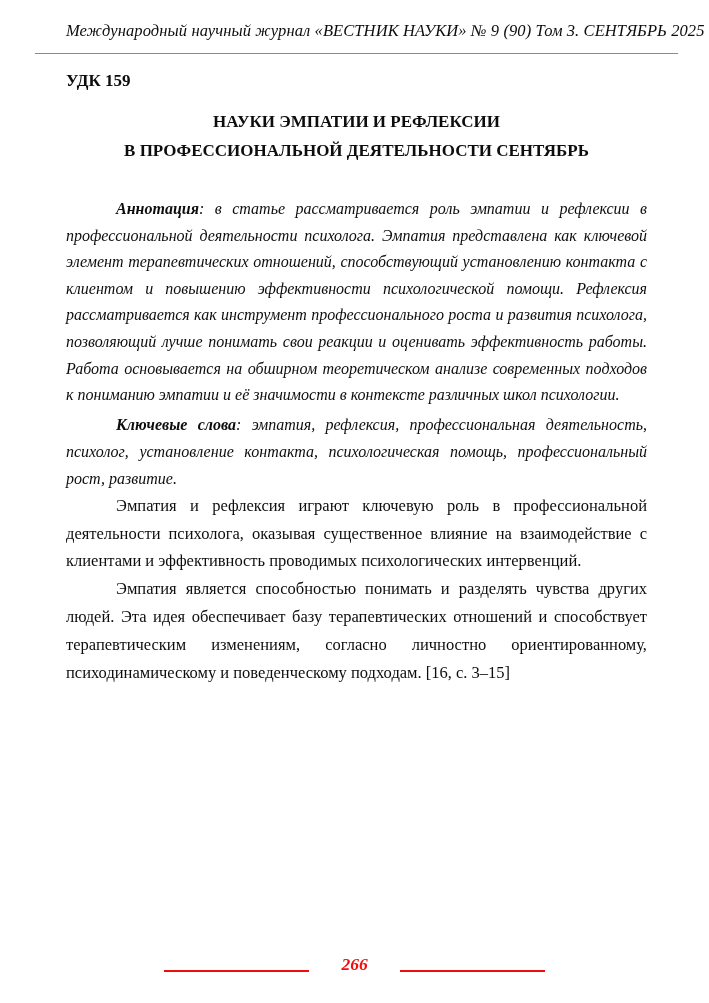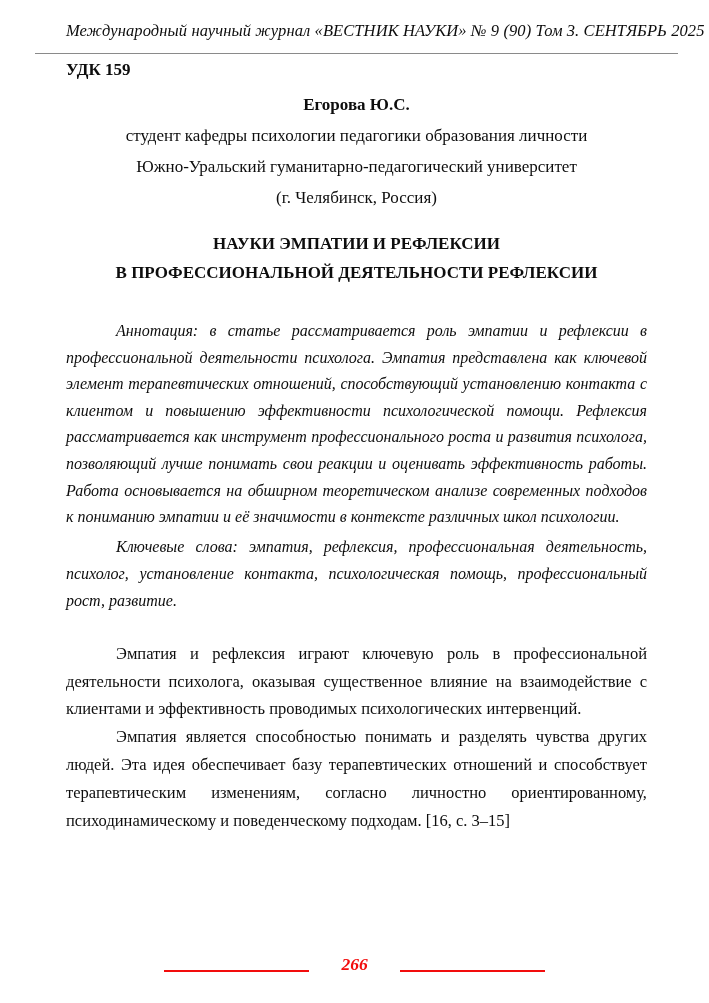--- a/index.html
+++ b/index.html
@@ -24,21 +24,21 @@
     text-align: center;
     white-space: nowrap;
     letter-spacing: 0.1px;
   }
   .header-rule {
     border: none;
     border-top: 1.5px solid #8a8a8a;
     margin: 12px -31px 0 -31px;
   }
   .udc {
-    margin-top: 6px;
+    margin-top: 17px;
     font-weight: bold;
     font-size: 17px;
   }
   .author-block {
     margin-top: 9px;
     text-align: center;
     font-size: 17px;
     line-height: 31px;
   }
   .author-name { font-weight: bold; }
@@ -58,22 +58,22 @@
     text-indent: 50px;
   }
   .keywords {
     margin: 2px 0 0 0;
     font-style: italic;
     font-size: 16px;
     line-height: 27px;
     text-align: justify;
     text-indent: 50px;
   }
-  .bold-italic-label { font-weight: normal; }
-  .body-text { margin-top: 26px; }
+  .bold-italic-label { font-weight: bold; }
+  .body-text { }
   .body-text p {
     margin: 0;
     font-size: 16.5px;
     line-height: 27.8px;
     text-align: justify;
     text-indent: 50px;
   }
   .footer {
     position: absolute;
     top: 953px;
@@ -102,30 +102,24 @@
 <body>
 
 <div class="page">
 
   <div class="journal-header">Международный научный журнал «ВЕСТНИК НАУКИ» № 9 (90) Том 3. СЕНТЯБРЬ 2025 г.</div>
 
   <hr class="header-rule">
 
   <div class="udc">УДК 159</div>
 
-  <div class="author-block">
-    <div class="author-name">Егорова Ю.С.</div>
-    <div>студент кафедры психологии педагогики образования личности</div>
-    <div>Южно-Уральский гуманитарно-педагогический университет</div>
-    <div>(г. Челябинск, Россия)</div>
-  </div>
 
   <div class="article-title">
     <div>НАУКИ ЭМПАТИИ И РЕФЛЕКСИИ</div>
-    <div>В ПРОФЕССИОНАЛЬНОЙ ДЕЯТЕЛЬНОСТИ РЕФЛЕКСИИ</div>
+    <div>В ПРОФЕССИОНАЛЬНОЙ ДЕЯТЕЛЬНОСТИ СЕНТЯБРЬ</div>
   </div>
 
   <p class="abstract"><span class="bold-italic-label">Аннотация</span><span>: в статье рассматривается роль эмпатии и рефлексии в профессиональной деятельности психолога. Эмпатия представлена как ключевой элемент терапевтических отношений, способствующий установлению контакта с клиентом и повышению эффективности психологической помощи. Рефлексия рассматривается как инструмент профессионального роста и развития психолога, позволяющий лучше понимать свои реакции и оценивать эффективность работы. Работа основывается на обширном теоретическом анализе современных подходов к пониманию эмпатии и её значимости в контексте различных школ психологии.</span></p>
 
   <p class="keywords"><span class="bold-italic-label">Ключевые слова</span><span>: эмпатия, рефлексия, профессиональная деятельность, психолог, установление контакта, психологическая помощь, профессиональный рост, развитие.</span></p>
 
   <div class="body-text">
     <p>Эмпатия и рефлексия играют ключевую роль в профессиональной деятельности психолога, оказывая существенное влияние на взаимодействие с клиентами и эффективность проводимых психологических интервенций.</p>
     <p>Эмпатия является способностью понимать и разделять чувства других людей. Эта идея обеспечивает базу терапевтических отношений и способствует терапевтическим изменениям, согласно личностно ориентированному, психодинамическому и поведенческому подходам. [16, с. 3–15]</p>
   </div>

